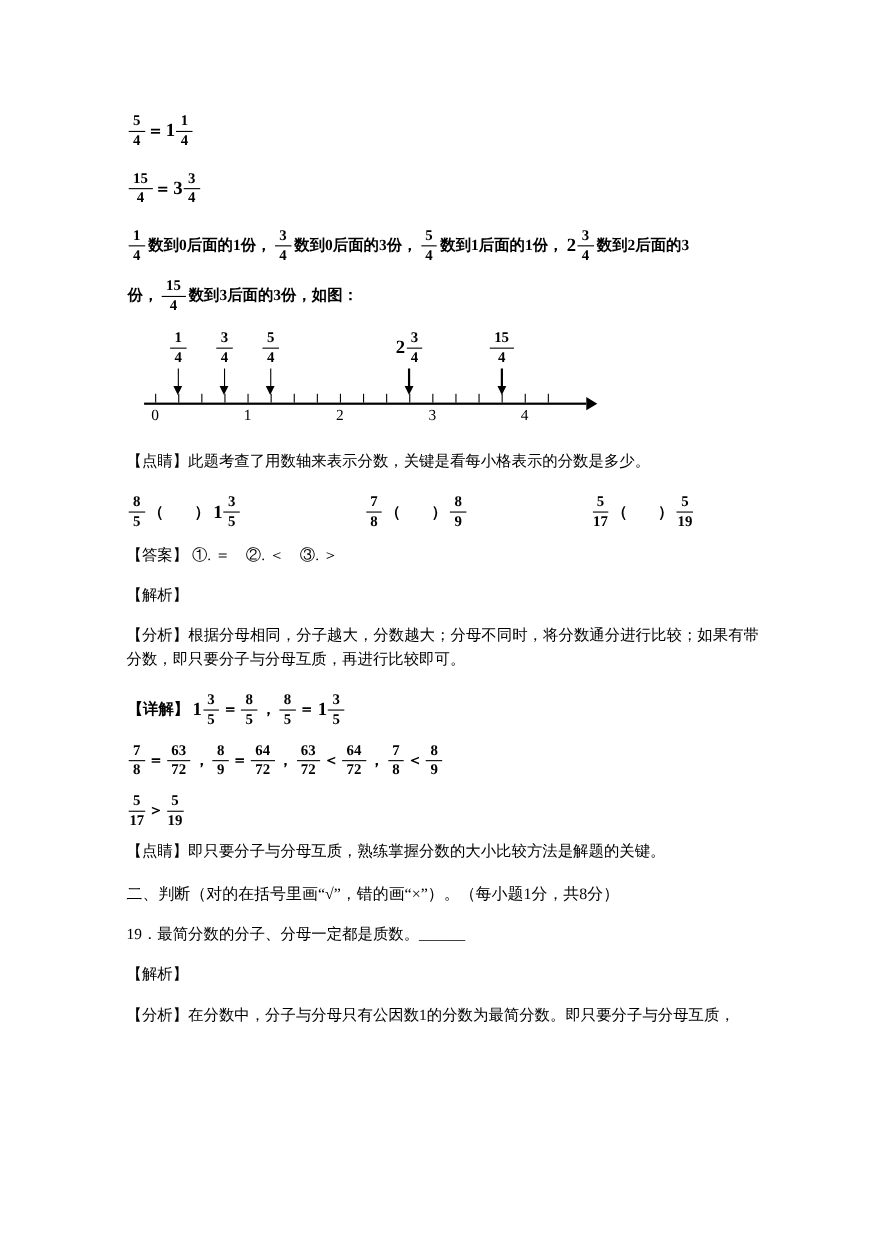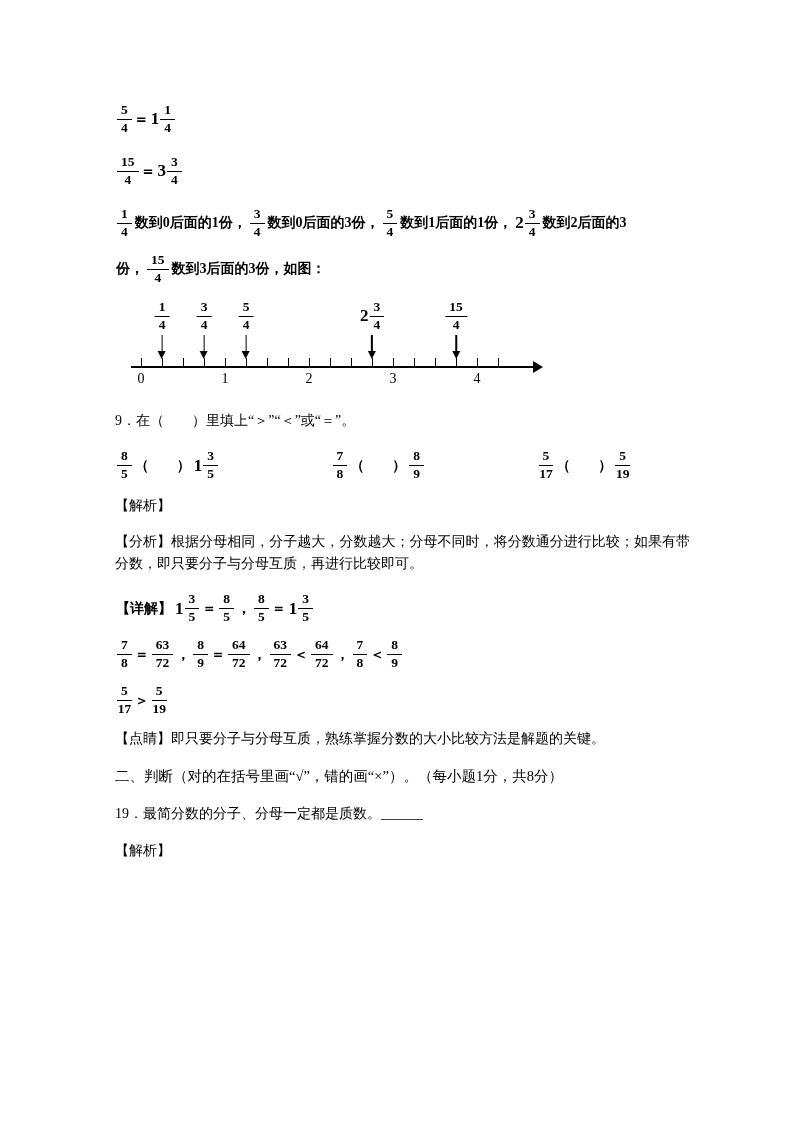--- a/index.html
+++ b/index.html
@@ -187,22 +187,22 @@
           <span class="mnum">
             <span class="frac">
               <span class="num">15</span>
               <span class="den">4</span>
             </span>
           </span>
           <div class="nl-arrow"></div>
         </div>
       </div>
 
-
-    <p class="text-line">9．在（　　）里填上“＞”“＜”或“＝”。</p>
+    <p class="text-line">【点睛】此题考查了用数轴来表示分数，关键是看每小格表示的分数是多少。</p>
+
 
     <div class="compare-row">
       <span class="rich-line">
           <span class="mnum">
             <span class="frac">
               <span class="num">8</span>
               <span class="den">5</span>
             </span>
           </span>
           <span class="trun">（　　）</span>
@@ -239,20 +239,21 @@
           <span class="trun">（　　）</span>
           <span class="mnum">
             <span class="frac">
               <span class="num">5</span>
               <span class="den">19</span>
             </span>
           </span>
         </span>
     </div>
 
+    <p class="text-line">【答案】 ①. ＝　②. ＜　③. ＞</p>
     <p class="text-line">【解析】</p>
     <p class="text-line">【分析】根据分母相同，分子越大，分数越大；分母不同时，将分数通分进行比较；如果有带分数，即只要分子与分母互质，再进行比较即可。</p>
 
     <div class="rich-line">
         <span class="trun">【详解】</span>
         <span class="mnum">
           <span class="whole">1</span>
           <span class="frac">
             <span class="num">3</span>
             <span class="den">5</span>
@@ -353,15 +354,16 @@
           </span>
         </span>
       </div>
 
     <p class="text-line">【点睛】即只要分子与分母互质，熟练掌握分数的大小比较方法是解题的关键。</p>
 
     <p class="section-heading">二、判断（对的在括号里画“√”，错的画“×”）。（每小题1分，共8分）</p>
 
     <p class="text-line">19．最简分数的分子、分母一定都是质数。______</p>
     <p class="text-line">【解析】</p>
+    <p class="text-line">【分析】在分数中，分子与分母只有公因数1的分数为最简分数。即只要分子与分母互质，</p>
 
   </div>
 </div>
 
 </body></html>

